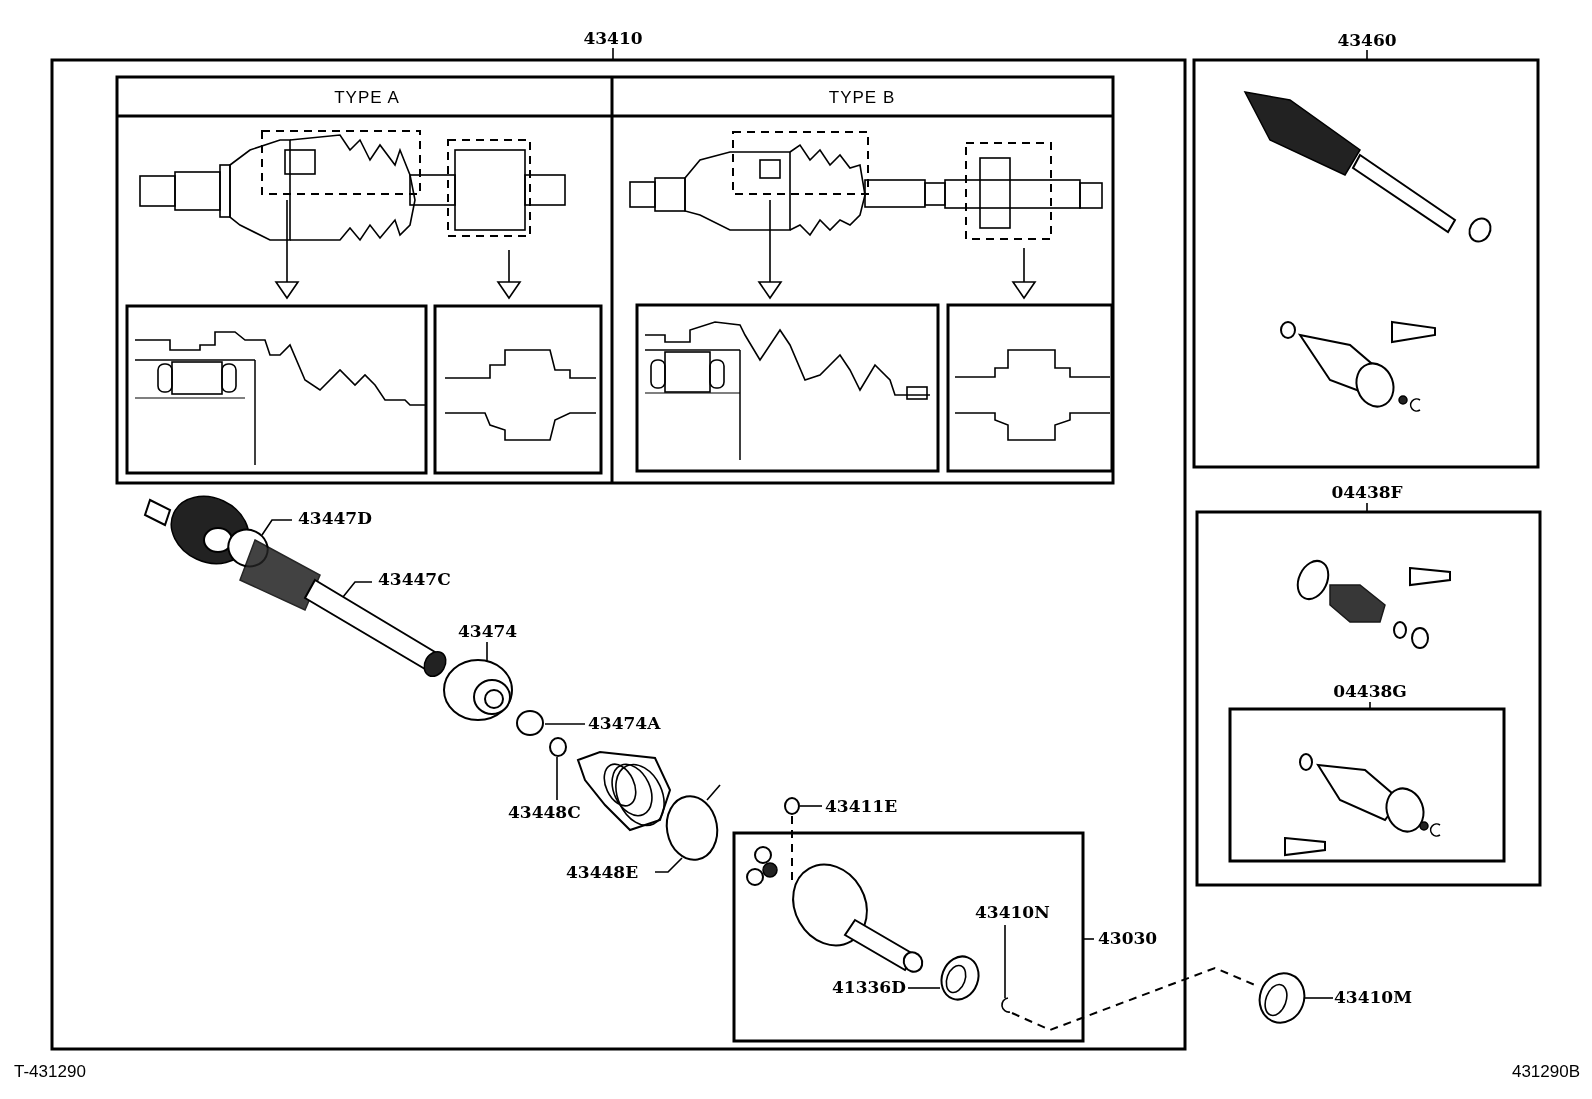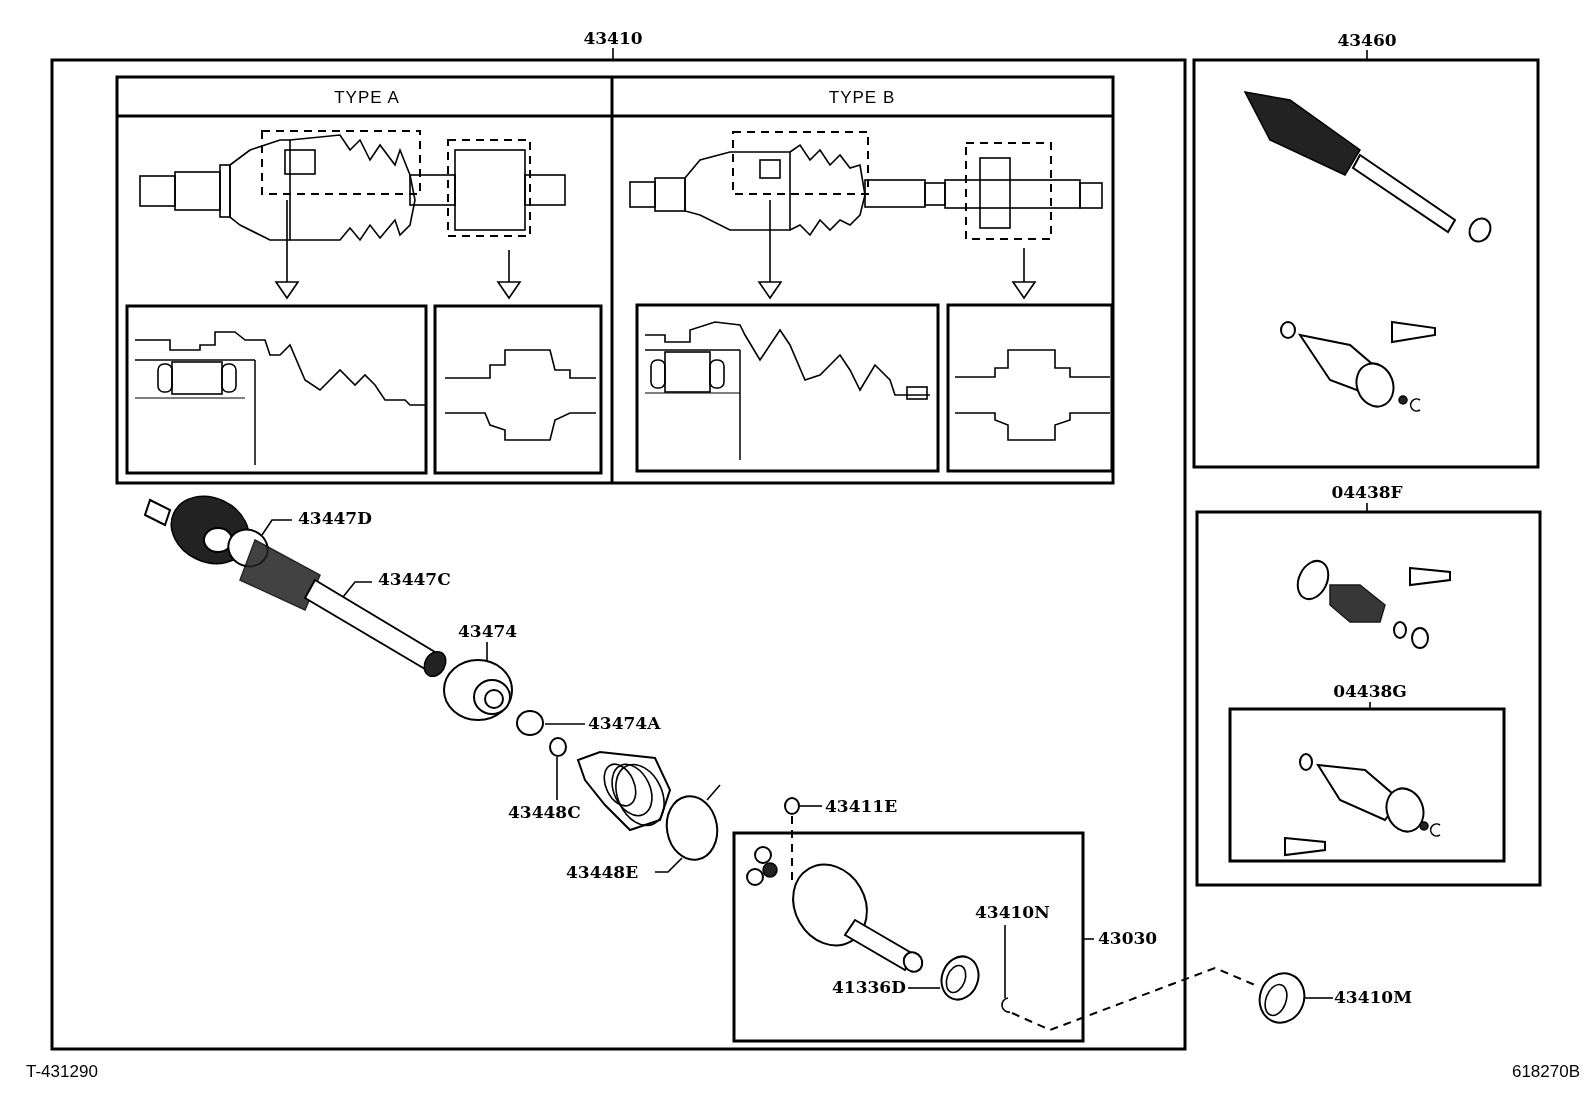--- a/index.html
+++ b/index.html
@@ -211,14 +211,14 @@
   <g>
     <ellipse class="part" cx="1306" cy="762" rx="6" ry="8"></ellipse>
     <path class="part" d="M1318 765 L1365 770 L1400 800 L1385 820 L1340 800 Z"></path>
     <ellipse class="part" cx="1405" cy="810" rx="18" ry="22" transform="rotate(-20 1405 810)"></ellipse>
     <circle class="dark" cx="1424" cy="826" r="4"></circle>
     <path class="thin" d="M1440 825 A6 6 0 1 0 1440 835" stroke-width="2.4"></path>
     <path class="part" d="M1285 838 L1325 842 L1325 850 L1285 855 Z"></path>
   </g>
 </svg>
 
-<div class="footer" style="left:26px; top:1062px;">T-431290</div>
-<div class="footer" style="right:12px; top:1062px;">618270B</div>
+<div class="footer" style="left:14px; top:1062px;">T-431290</div>
+<div class="footer" style="right:12px; top:1062px;">431290B</div>
 
 </body></html>

